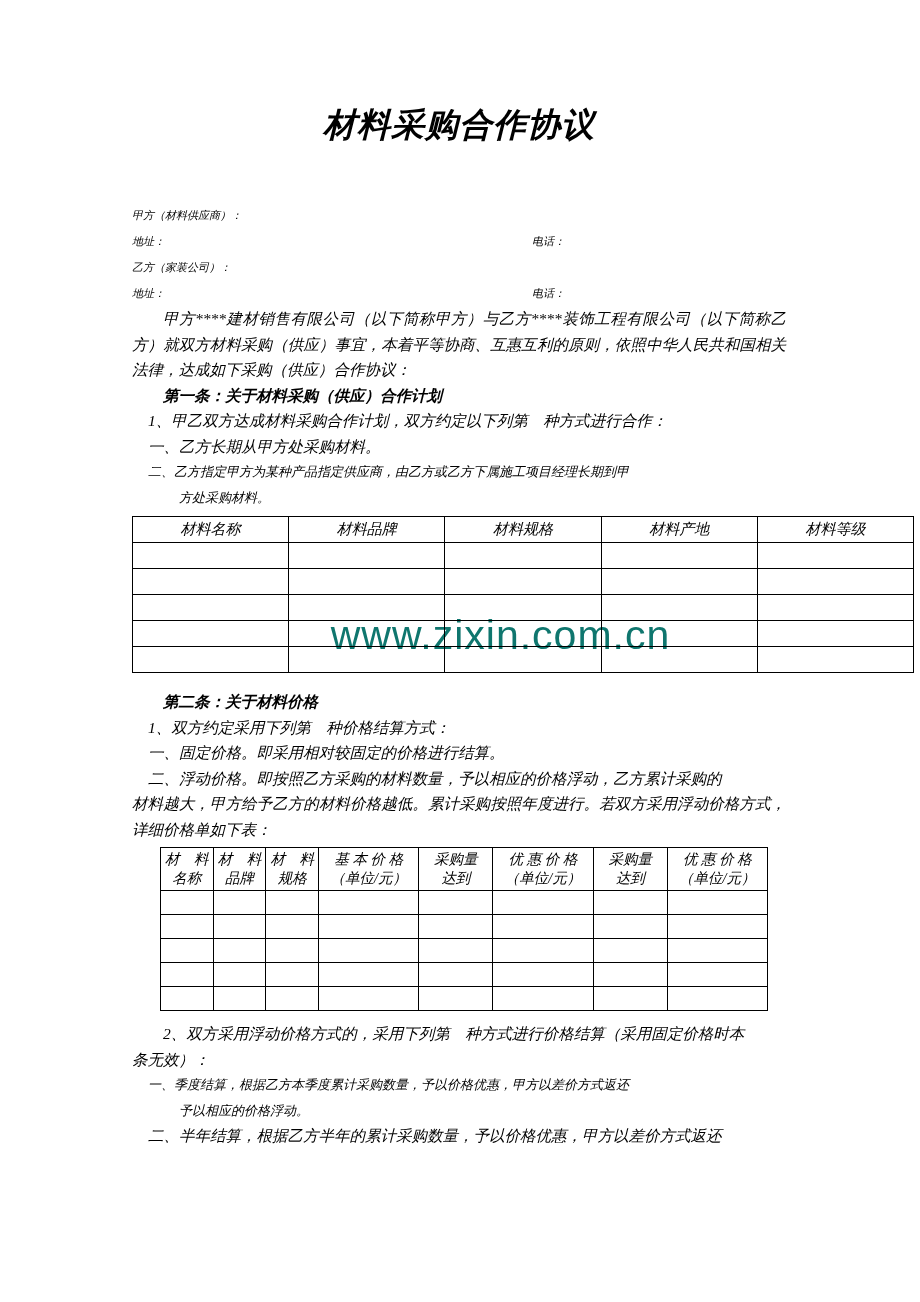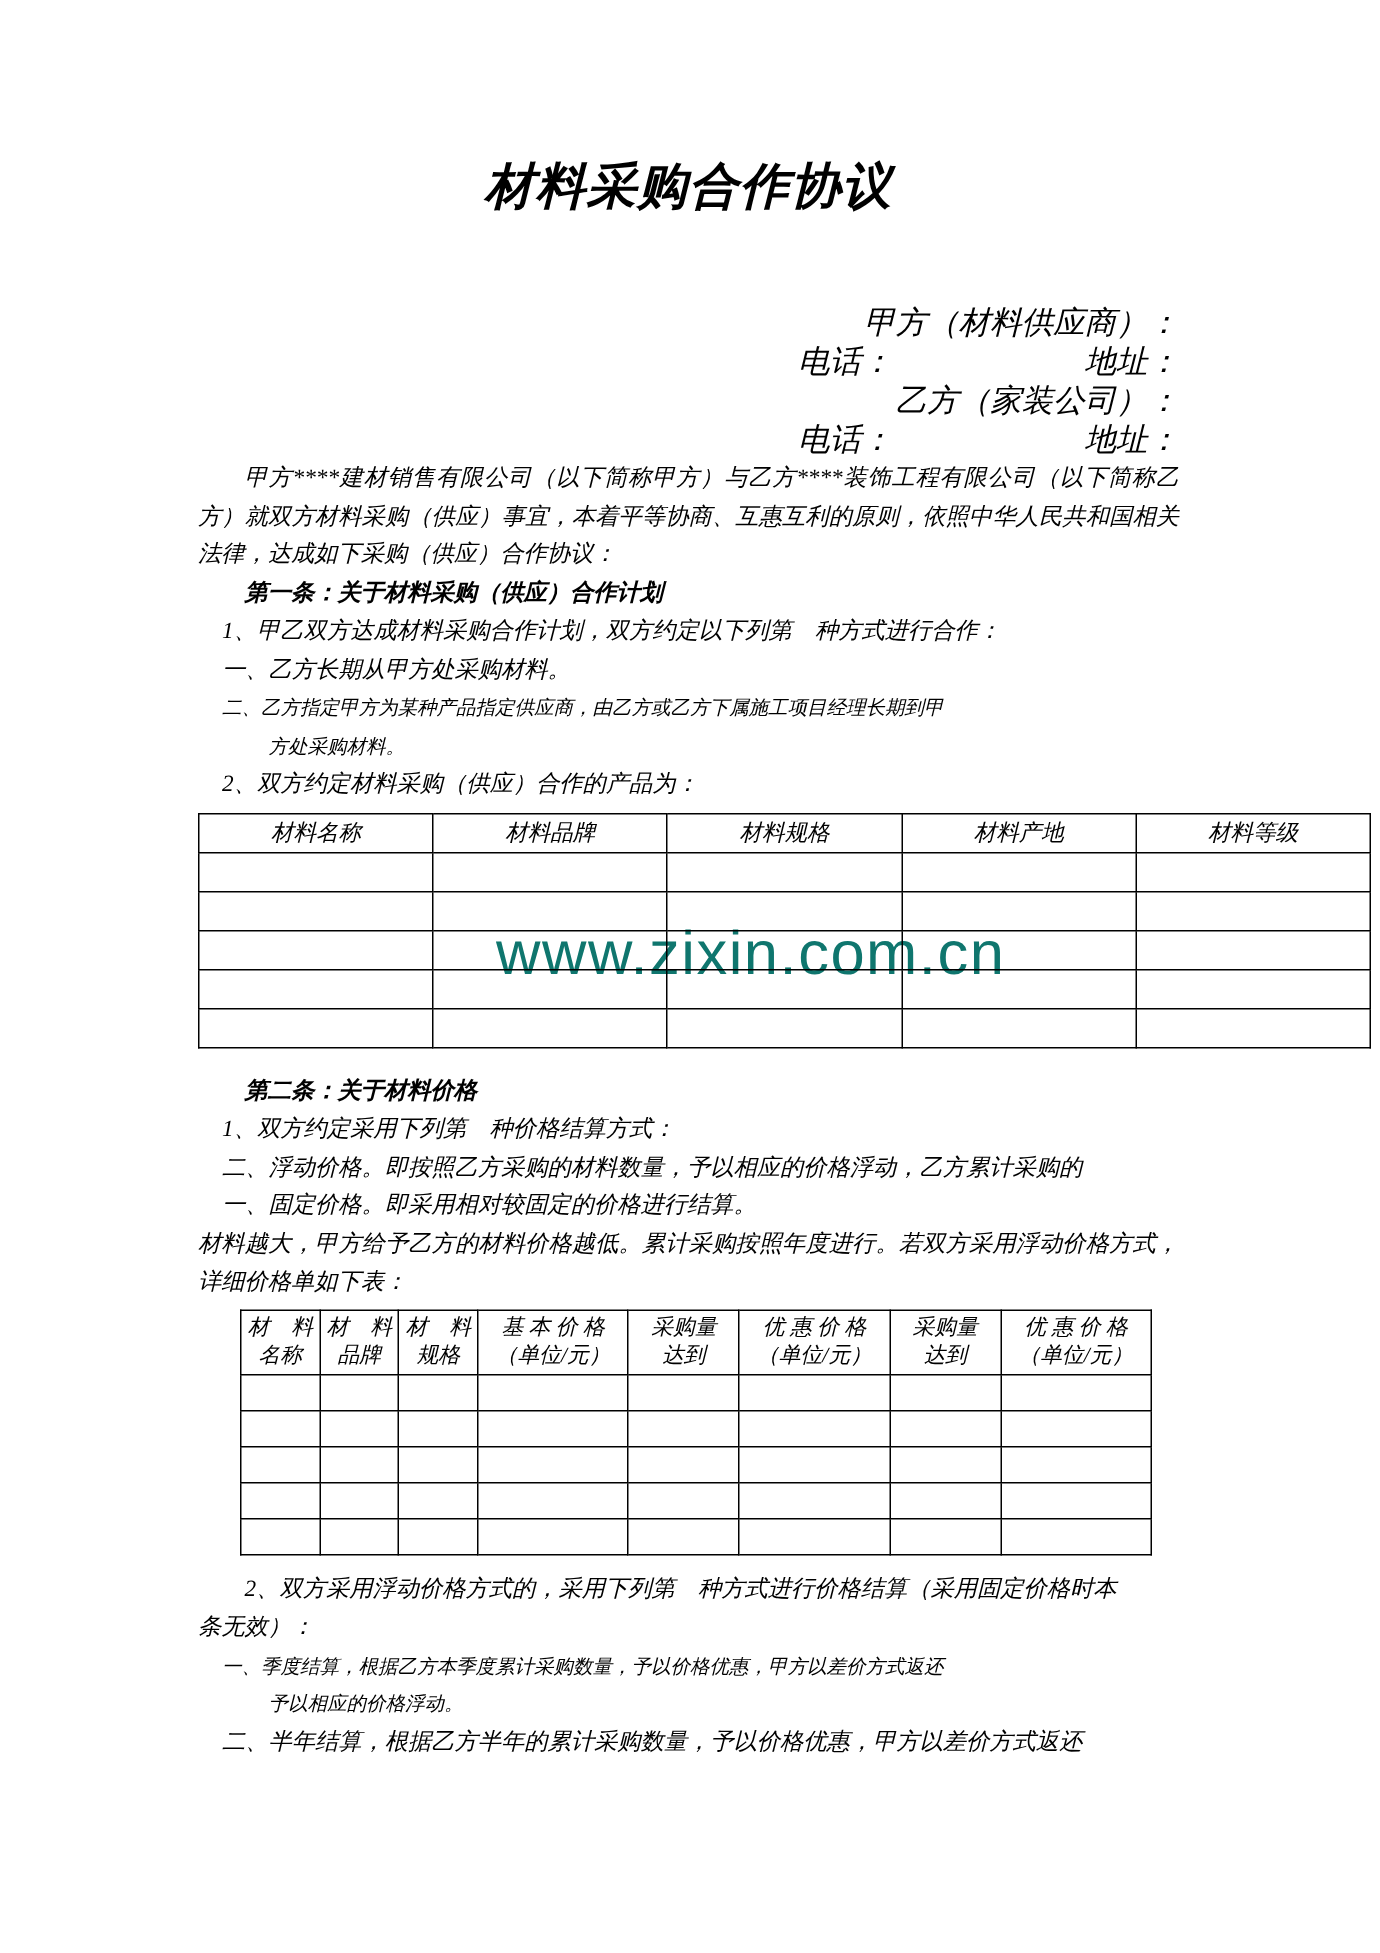--- a/index.html
+++ b/index.html
@@ -41,23 +41,22 @@
     letter-spacing: 1px;
     margin: 0;
     padding-top: 105px;
     line-height: 1.25;
     font-family: "Liberation Serif", "DejaVu Serif", serif;
   }
 
   
   .party-block {
     margin-top: 56px;
-    font-size: 21px;
+    font-size: 11px;
     line-height: 26px;
-    text-align: right;
   }
   .party-line {
     position: relative;
     white-space: nowrap;
   }
   .party-line .rightfield {
     position: absolute;
     left: 400px;
     top: 0;
   }
@@ -218,21 +217,20 @@
     <p class="body-text preamble" style="margin:0;">甲方****建材销售有限公司（以下简称甲方）与乙方****装饰工程有限公司（以下简称乙方）就双方材料采购（供应）事宜，本着平等协商、互惠互利的原则，依照中华人民共和国相关法律，达成如下采购（供应）合作协议：</p>
 
     <div class="clause-heading">第一条：关于材料采购（供应）合作计划</div>
 
     <div class="num-item">1、甲乙双方达成材料采购合作计划，双方约定以下列第　种方式进行合作：</div>
     <div class="sub-item">一、乙方长期从甲方处采购材料。</div>
     <div class="sub-item-hang">
       <span>二、乙方指定甲方为某种产品指定供应商，由乙方或乙方下属施工项目经理长期到甲</span>
       <span class="cont">方处采购材料。</span>
     </div>
-    <div class="num-item">2、双方约定材料采购（供应）合作的产品为：</div>
 
     <table class="tbl tbl-materials">
       <thead>
         <tr>
           <th style="width:20%">材料名称</th>
           <th style="width:20%">材料品牌</th>
           <th style="width:20%">材料规格</th>
           <th style="width:20%">材料产地</th>
           <th style="width:20%">材料等级</th>
         </tr>
@@ -274,22 +272,22 @@
           <td class="empty"></td>
         </tr>
       </tbody>
     </table>
 
     <div class="gap-md"></div>
 
     <div class="clause-heading">第二条：关于材料价格</div>
 
     <div class="num-item">1、双方约定采用下列第　种价格结算方式：</div>
+    <div class="sub-item">一、固定价格。即采用相对较固定的价格进行结算。</div>
     <div class="sub-item">二、浮动价格。即按照乙方采购的材料数量，予以相应的价格浮动，乙方累计采购的</div>
-    <div class="sub-item">一、固定价格。即采用相对较固定的价格进行结算。</div>
     <div class="flow body-text">材料越大，甲方给予乙方的材料价格越低。累计采购按照年度进行。若双方采用浮动价格方式，详细价格单如下表：</div>
 
     <div class="tbl-price-wrap">
       <table class="tbl tbl-price">
         <thead>
           <tr>
             <th style="width:47px">
               <span class="l1">材　料</span>
               <span class="l2">名称</span>
             </th>

